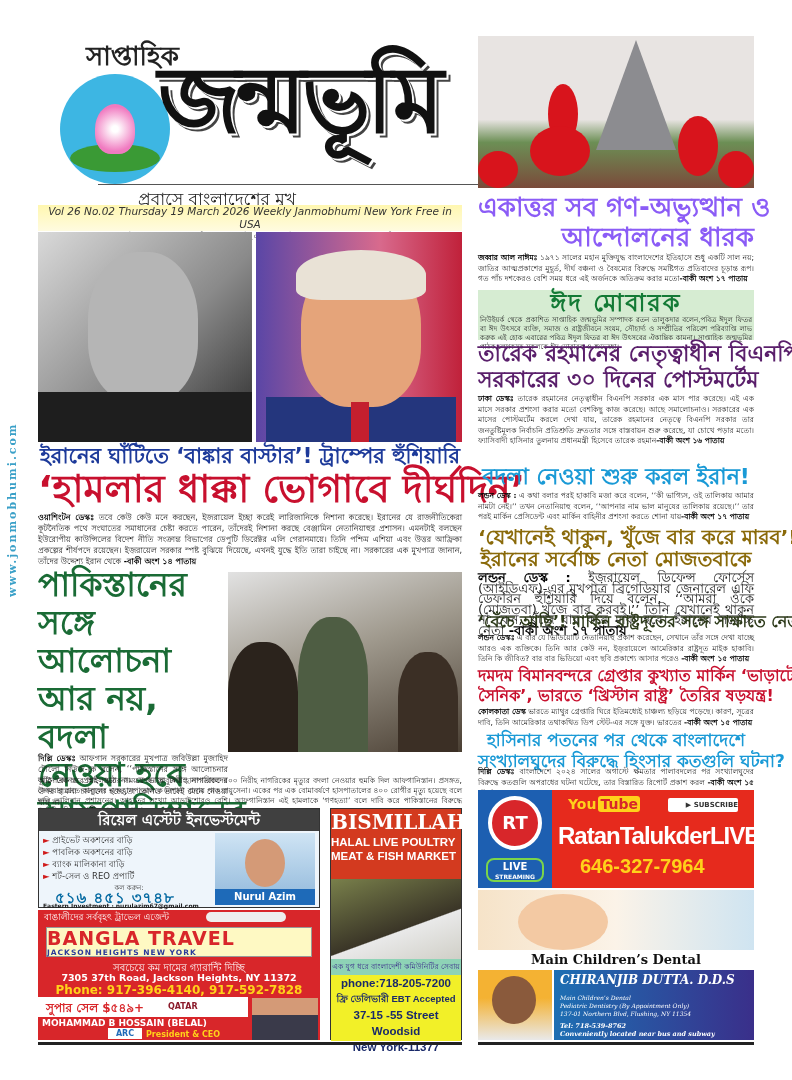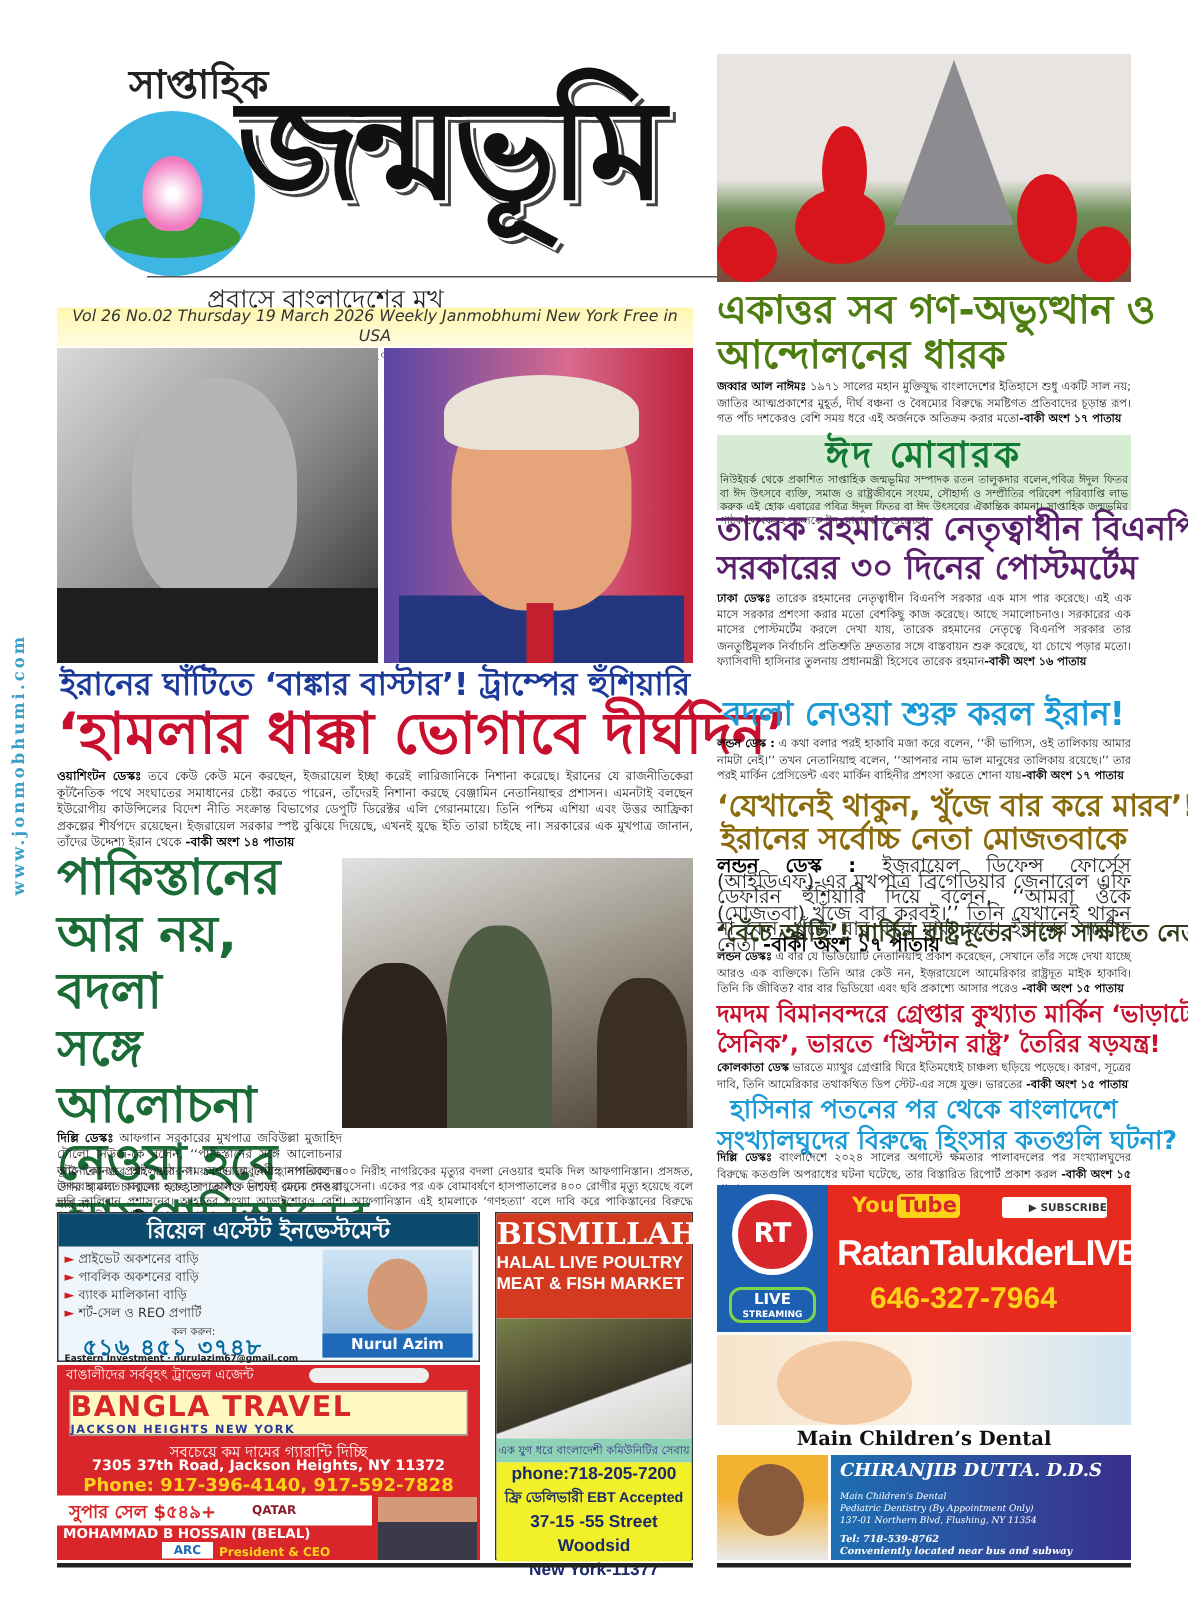--- a/index.html
+++ b/index.html
@@ -38,32 +38,32 @@
   .body-sm b{color:#000}
   .h-green{color:#1a6b35;font-size:33px;font-weight:bold;line-height:38px}
   .ph-taliban{left:228px;top:572px;width:234px;height:180px;background:linear-gradient(160deg,#e2e2e2,#a09a8e 45%,#4a3f33)}
   .ph-taliban .t1{position:absolute;left:0;top:70px;width:70px;height:110px;background:#2b231c;border-radius:45% 45% 0 0}
   .ph-taliban .t2{position:absolute;left:70px;top:45px;width:70px;height:135px;background:#4e5d43;border-radius:45% 45% 0 0}
   .ph-taliban .t3{position:absolute;left:170px;top:80px;width:60px;height:100px;background:#3b2f25;border-radius:45% 45% 0 0}
   
   .ph-memorial{left:478px;top:36px;width:276px;height:152px;background:linear-gradient(#e8e4e2 0%,#e8e4e2 55%,#6c8f55 70%,#7a4a3a 100%)}
   .ph-memorial .spire{position:absolute;left:118px;top:4px;width:0;height:0;border-left:40px solid transparent;border-right:40px solid transparent;border-bottom:110px solid #8c8c90}
   .ph-memorial .fl{position:absolute;border-radius:50%;background:#d8141c}
-  .h-red{color:#4d7c0f;font-size:26px;font-weight:bold;line-height:30px;text-align:left;white-space:nowrap}
+  .h-red{color:#8b5cf6;font-size:26px;font-weight:bold;line-height:30px;text-align:right;white-space:nowrap}
   .eid-box{left:478px;top:290px;width:276px;height:50px;background:#d6ecd2}
   .eid-title{color:#137a35;font-size:24px;font-weight:bold;text-align:center;line-height:26px;letter-spacing:2px}
   .h-purple{color:#5a1f6b;font-size:22px;font-weight:bold;line-height:26px;text-align:center;white-space:nowrap}
   .h-cyan{color:#1a9ad6;font-size:22px;font-weight:bold;line-height:26px;text-align:center;white-space:nowrap}
   .h-olive{color:#8a6a0a;font-size:20px;font-weight:bold;line-height:22px;text-align:center;white-space:nowrap}
   .h-dark{color:#2d3a1a;font-size:16px;font-weight:bold;line-height:20px;text-align:center;white-space:nowrap}
   .h-crimson{color:#c8102e;font-size:16px;font-weight:bold;line-height:20px;text-align:center;white-space:nowrap}
   .h-cyan2{color:#1a9ad6;font-size:17px;font-weight:bold;line-height:21px;text-align:center;white-space:nowrap}
   
   .ad-re{left:38px;top:808px;width:282px;height:100px;border:1px solid #333;background:#eef5fb}
-  .ad-re .hd{position:absolute;left:0;top:0;width:100%;height:22px;background:#0c4a6e;color:#fff;font-size:15px;font-weight:bold;text-align:center;line-height:22px}
+  .ad-re .hd{position:absolute;left:0;top:0;width:100%;height:22px;background:#404040;color:#fff;font-size:15px;font-weight:bold;text-align:center;line-height:22px}
   .ad-re ul{position:absolute;left:4px;top:25px;list-style:none;font-size:8.5px;color:#333;line-height:12px}
   .ad-re ul li::before{content:"► ";color:#d01b1b}
   .ad-re .call{position:absolute;left:20px;top:74px;font-size:7px;color:#333;width:140px;text-align:center}
   .ad-re .phone{position:absolute;left:16px;top:80px;color:#0369a1;font-size:15px;font-weight:bold;letter-spacing:1px}
   .ad-re .co{position:absolute;left:28px;top:93px;font-size:7px;font-weight:bold;color:#222}
   .ad-re .por{position:absolute;left:176px;top:24px;width:100px;height:72px;background:linear-gradient(#cfe4f4,#8fb7da)}
   .ad-re .por .face{position:absolute;left:30px;top:6px;width:40px;height:48px;border-radius:50%;background:#d49a77}
   .ad-re .por .nm{position:absolute;left:0;bottom:0;width:100%;height:16px;background:#1e6ab8;color:#fff;font-size:10px;font-weight:bold;text-align:center;line-height:16px}
   .ad-travel{left:38px;top:910px;width:282px;height:130px;background:#d8262a}
   .ad-travel .bar{position:absolute;left:0;top:0;width:100%;height:15px;font-size:9px;color:#fff;padding-left:6px;line-height:15px}
@@ -144,22 +144,22 @@
   </div>
 
   <div class="abs h-blue" style="left:38px;top:444px;width:424px;text-align:center">ইরানের ঘাঁটিতে ‘বাঙ্কার বাস্টার’! ট্রাম্পের হুঁশিয়ারি</div>
   <div class="abs h-red-big" style="left:38px;top:469px;width:424px;text-align:center">‘হামলার ধাক্কা ভোগাবে দীর্ঘদিন’</div>
   <div class="abs body-sm" style="left:38px;top:512px;width:424px">
     <b>ওয়াশিংটন ডেস্কঃ</b><span> তবে কেউ কেউ মনে করছেন, ইজরায়েল ইচ্ছা করেই লারিজানিকে নিশানা করেছে। ইরানের যে রাজনীতিকেরা কূটনৈতিক পথে সংঘাতের সমাধানের চেষ্টা করতে পারেন, তাঁদেরই নিশানা করছে বেঞ্জামিন নেতানিয়াহুর প্রশাসন। এমনটাই বলছেন ইউরোপীয় কাউন্সিলের বিদেশ নীতি সংক্রান্ত বিভাগের ডেপুটি ডিরেক্টর এলি গেরানমায়ে। তিনি পশ্চিম এশিয়া এবং উত্তর আফ্রিকা প্রকল্পের শীর্ষপদে রয়েছেন। ইজ়রায়েল সরকার স্পষ্ট বুঝিয়ে দিয়েছে, এখনই যুদ্ধে ইতি তারা চাইছে না। সরকারের এক মুখপাত্র জানান, তাঁদের উদ্দেশ্য ইরান থেকে </span><b>-বাকী অংশ ১৪ পাতায়</b>
   </div>
 
   <div class="abs h-green" style="left:38px;top:566px;width:190px">
     <div>পাকিস্তানের</div>
+    <div>সঙ্গে আলোচনা</div>
     <div>আর নয়, বদলা</div>
-    <div>সঙ্গে আলোচনা</div>
     <div>নেওয়া হবে</div>
     <div>আফগানিস্তানের</div>
   </div>
   <div class="photo ph-taliban">
     <div class="t1"></div>
       <div class="t2"></div>
       <div class="t3"></div>
   </div>
   <div class="abs body-sm" style="left:38px;top:753px;width:190px">
     <b>দিল্লি ডেস্কঃ</b><span> আফগান সরকারের মুখপাত্র জবিউল্লা মুজাহিদ টোলো নিউজ-কে বলেন, ‘‘পাকিস্তানের সঙ্গে আলোচনার আর কোনও প্রশ্নই ওঠে না। যে ভাবে নিরীহ নাগরিকদের উপর হামলা চালানো হচ্ছে,তা কোনও ভাবেই মেনে নেওয়া যায় না।</span>

